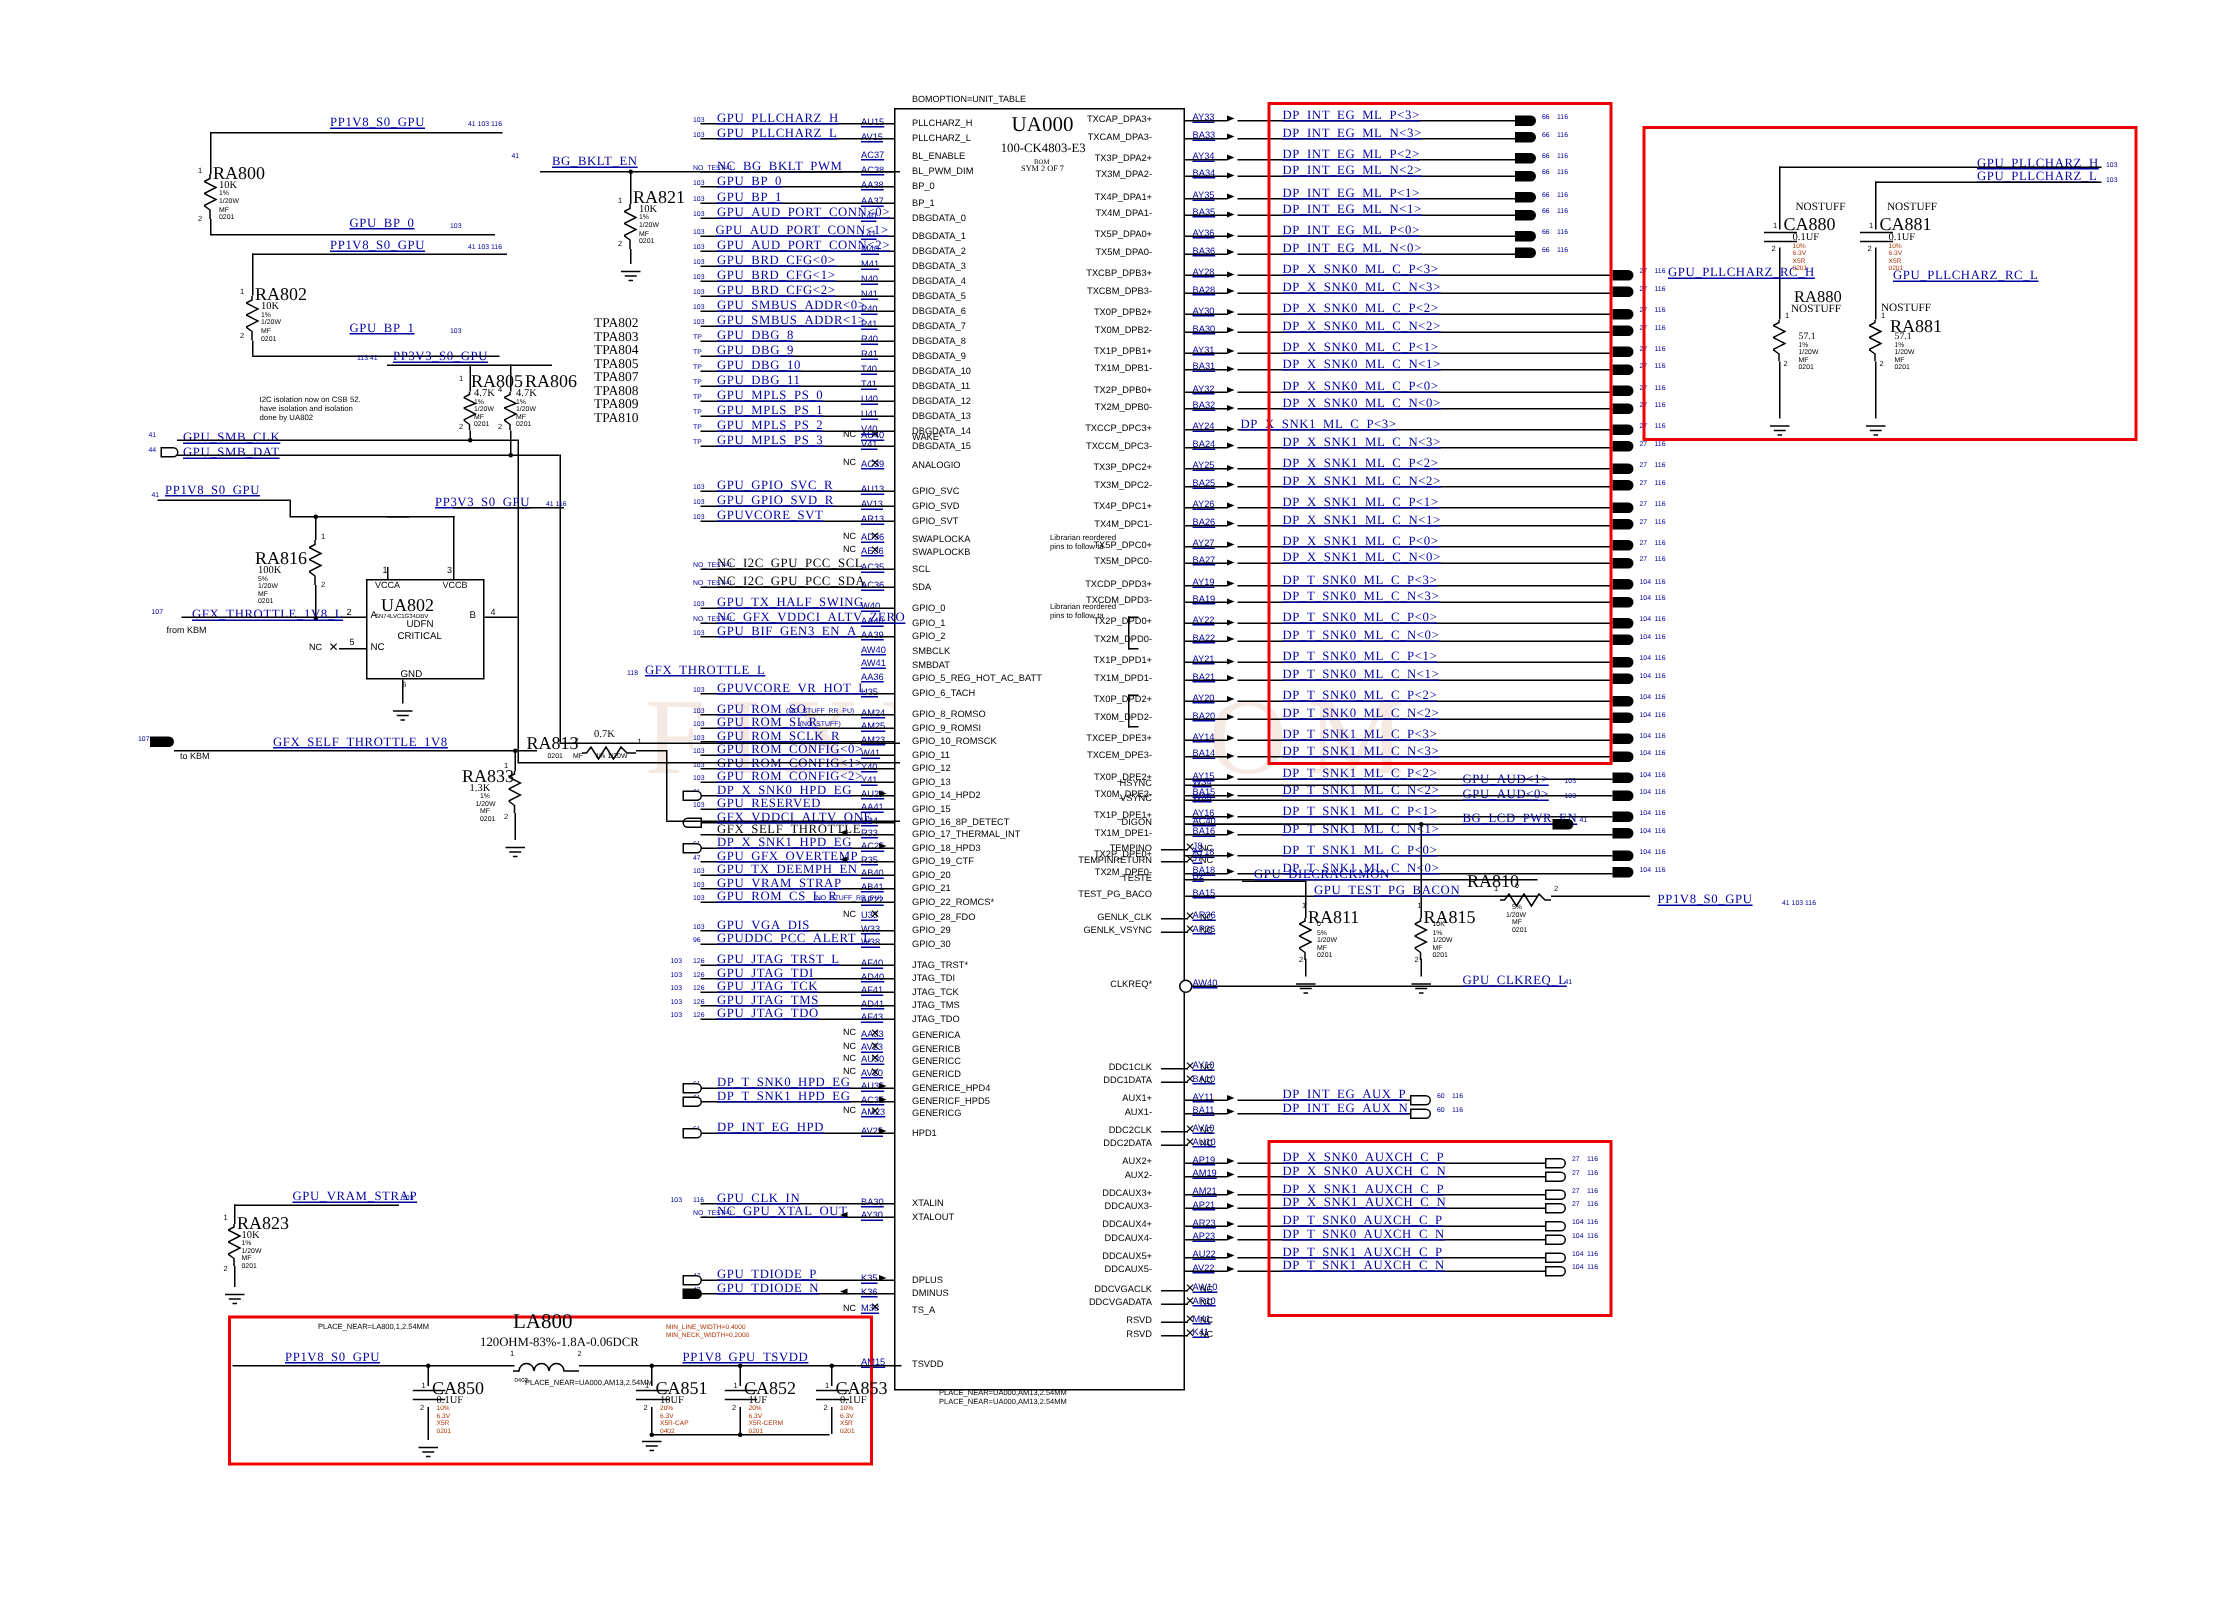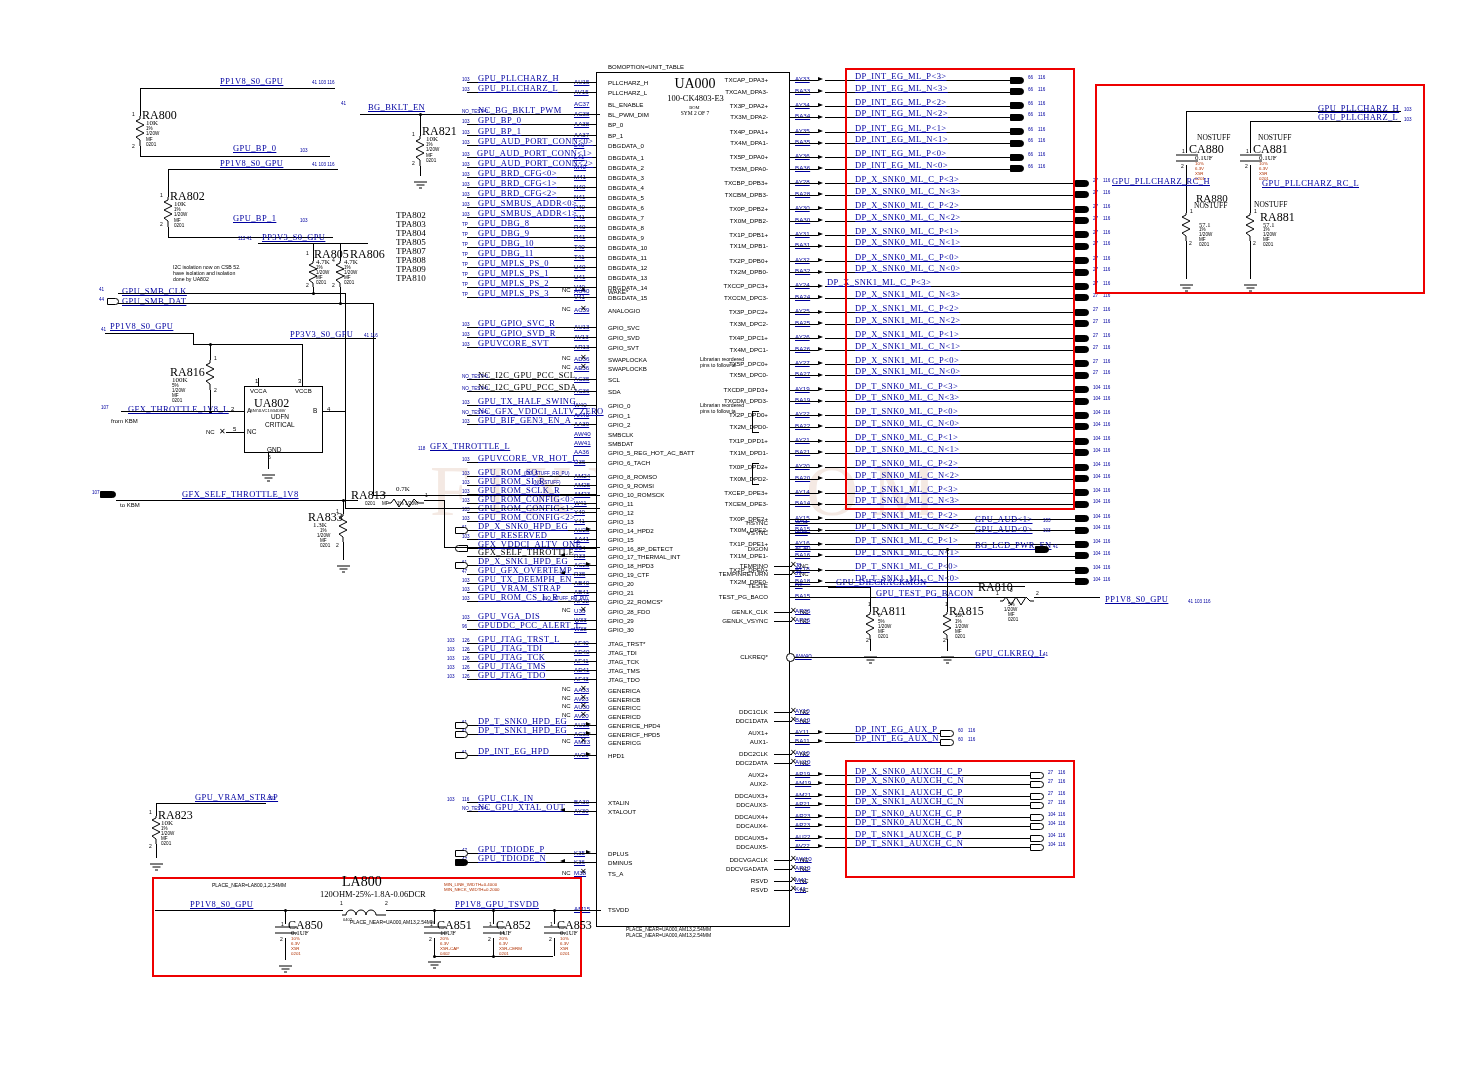--- a/index.html
+++ b/index.html
@@ -1315,21 +1315,21 @@
   <div class="wire wv" style="left:285px;top:938px;height:22px;"></div>
   <div class="gnd" style="left:278px;top:960px;">
     <svg width="15" height="9">
         <line x1="1" y1="1" x2="14" y2="1" stroke="#000"></line>
         <line x1="3.5" y1="4" x2="11.5" y2="4" stroke="#000"></line>
         <line x1="6" y1="7" x2="9" y2="7" stroke="#000"></line>
       </svg>
   </div>
 
   <div class="refdes" style="left:342px;top:874px;font-size:14px;">LA800</div>
-  <div class="val" style="left:320px;top:889px;font-size:8.5px;">120OHM-25%-1.8A-0.06DCR</div>
+  <div class="val" style="left:320px;top:889px;font-size:8.5px;">120OHM-83%-1.8A-0.06DCR</div>
   <div class="tinyk" style="left:343px;top:917px;font-size:4px;">0402</div>
   <div class="tinyk" style="left:340px;top:900px;font-size:5px;">1</div>
   <div class="tinyk" style="left:385px;top:900px;font-size:5px;">2</div>
   <div class="cap" style="left:342px;top:903px;">
     <svg width="44" height="12">
         <path d="M0,10 L4,10 A5,5 0 0 1 14,10 A5,5 0 0 1 24,10 A5,5 0 0 1 34,10 L44,10" fill="none" stroke="#000" stroke-width="1"></path>
       </svg>
   </div>
   <div class="wire wh" style="left:285px;top:910px;width:58px;"></div>
   <div class="wire wh" style="left:386px;top:910px;width:185px;"></div>

